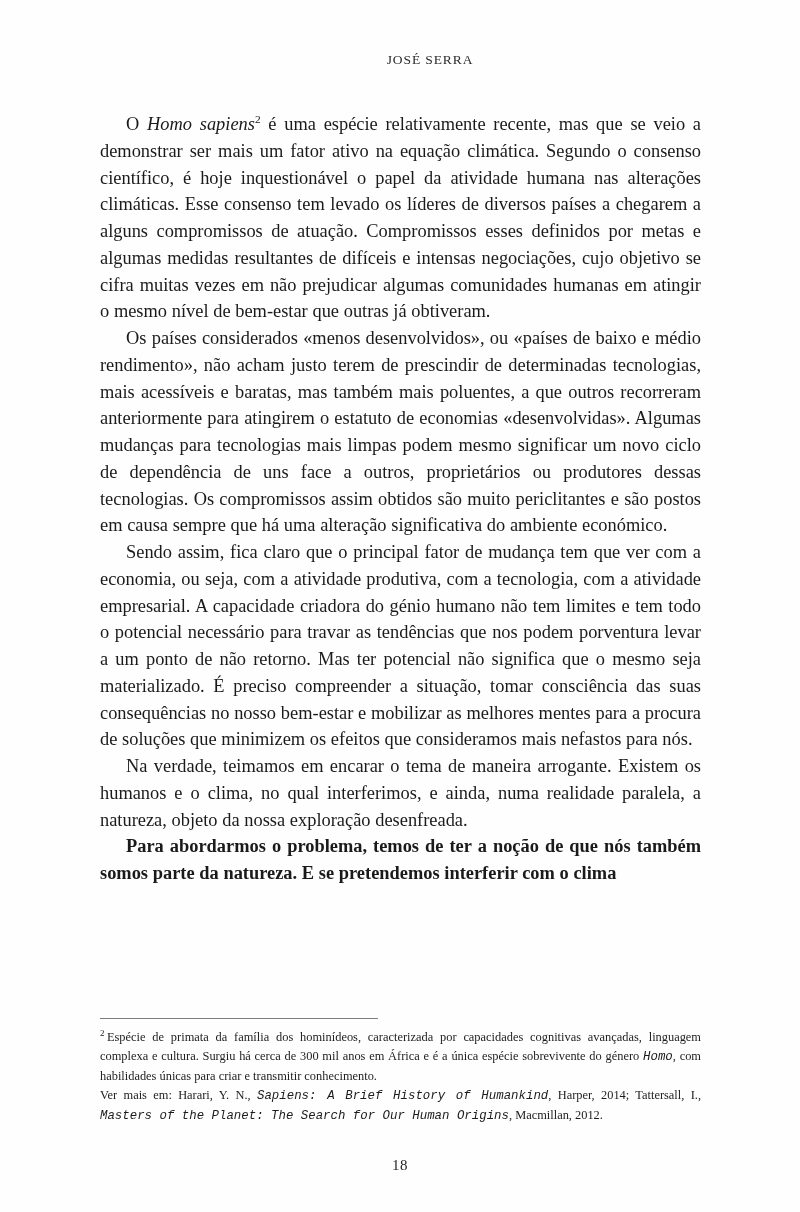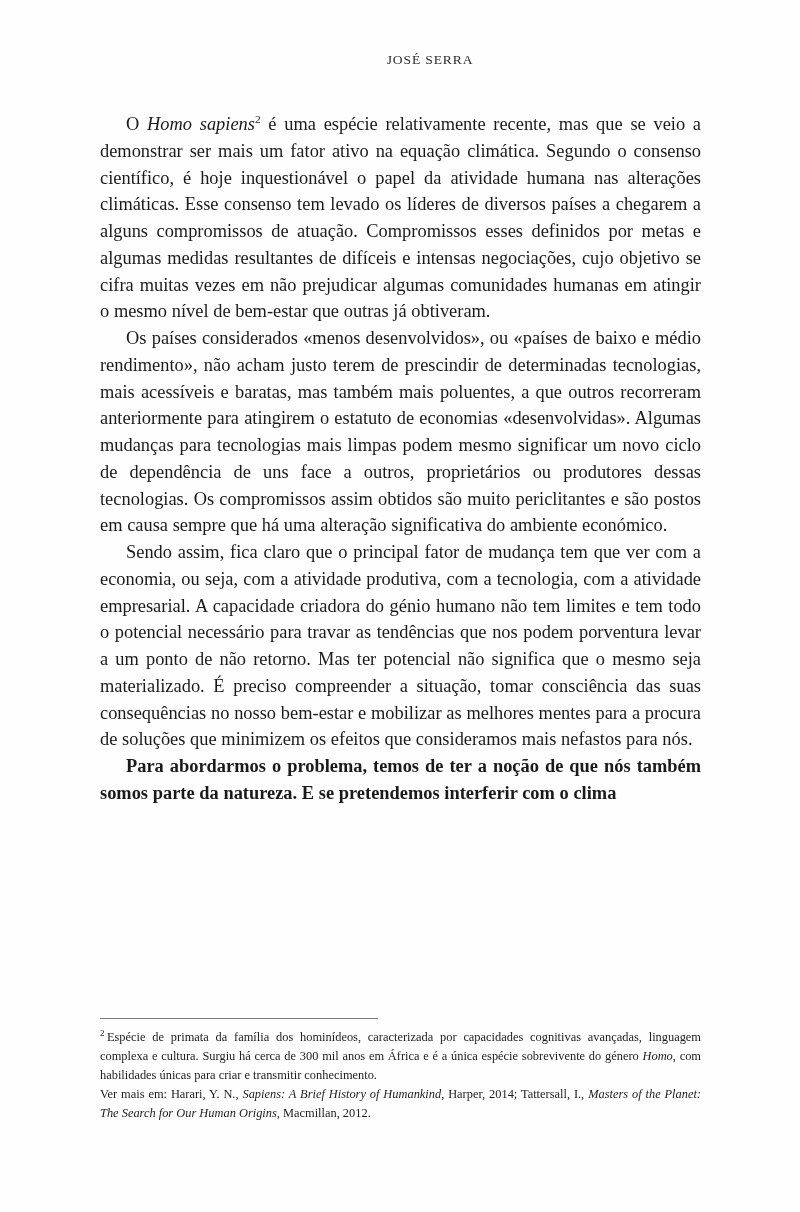--- a/index.html
+++ b/index.html
@@ -81,21 +81,21 @@
   }
 
   .footnote {
     margin: 0;
     font-size: 12.4px;
     line-height: 19.1px;
     text-align: justify;
     color: #1c1c1c;
     text-indent: 0;
   }
-  .footnote i { font-style: italic; }
+  .footnote i { font-style: italic; font-family: Liberation Mono, monospace; }
   .footnote sup.fnmark {
     font-size: 0.72em;
     vertical-align: super;
     line-height: 0;
     margin-right: 2.5px;
   }
 
   
   .folio {
     position: absolute;
@@ -116,24 +116,26 @@
   <div class="running-head">JOSÉ SERRA</div>
 
   <div class="body-block">
 
     <p class="para"><span>O </span><i>Homo sapiens</i><sup class="fnref">2</sup><span> é uma espécie relativamente recente, mas que se veio a demonstrar ser mais um fator ativo na equação climática. Segundo o consenso científico, é hoje inquestionável o papel da atividade humana nas alterações climáticas. Esse consenso tem levado os líderes de diversos países a chegarem a alguns compromissos de atuação. Compromissos esses definidos por metas e algumas medidas resultantes de difíceis e intensas negociações, cujo objetivo se cifra muitas vezes em não prejudicar algumas comunidades humanas em atingir o mesmo nível de bem-estar que outras já obtiveram.</span></p>
 
     <p class="para">Os países considerados «menos desenvolvidos», ou «países de baixo e médio rendimento», não acham justo terem de prescindir de determinadas tecnologias, mais acessíveis e baratas, mas também mais poluentes, a que outros recorreram anteriormente para atingirem o estatuto de economias «desenvolvidas». Algumas mudanças para tecnologias mais limpas podem mesmo significar um novo ciclo de dependência de uns face a outros, proprietários ou produtores dessas tecnologias. Os compromissos assim obtidos são muito periclitantes e são postos em causa sempre que há uma alteração significativa do ambiente económico.</p>
 
     <p class="para">Sendo assim, fica claro que o principal fator de mudança tem que ver com a economia, ou seja, com a atividade produtiva, com a tecnologia, com a atividade empresarial. A capacidade criadora do génio humano não tem limites e tem todo o potencial necessário para travar as tendências que nos podem porventura levar a um ponto de não retorno. Mas ter potencial não significa que o mesmo seja materializado. É preciso compreender a situação, tomar consciência das suas consequências no nosso bem-estar e mobilizar as melhores mentes para a procura de soluções que minimizem os efeitos que consideramos mais nefastos para nós.</p>
 
+    <p class="para">Na verdade, teimamos em encarar o tema de maneira arrogante. Existem os humanos e o clima, no qual interferimos, e ainda, numa realidade paralela, a natureza, objeto da nossa exploração desenfreada.</p>
 
     <p class="para">Para abordarmos o problema, temos de ter a noção de que nós também somos parte da natureza. E se pretendemos interferir com o clima</p>
 
   </div>
 
   <div class="footnote-block">
     <div class="footnote-rule"></div>
     <p class="footnote"><sup class="fnmark">2</sup><span>Espécie de primata da família dos hominídeos, caracterizada por capacidades cognitivas avançadas, linguagem complexa e cultura. Surgiu há cerca de 300 mil anos em África e é a única espécie sobrevivente do género </span><i>Homo</i><span>, com habilidades únicas para criar e transmitir conhecimento.</span><br><span>Ver mais em: Harari, Y. N., </span><i>Sapiens: A Brief History of Humankind</i><span>, Harper, 2014; Tattersall, I., </span><i>Masters of the Planet: The Search for Our Human Origins</i><span>, Macmillan, 2012.</span></p>
   </div>
 
+  <div class="folio">18</div>
 
 </div>
 
 </body></html>

